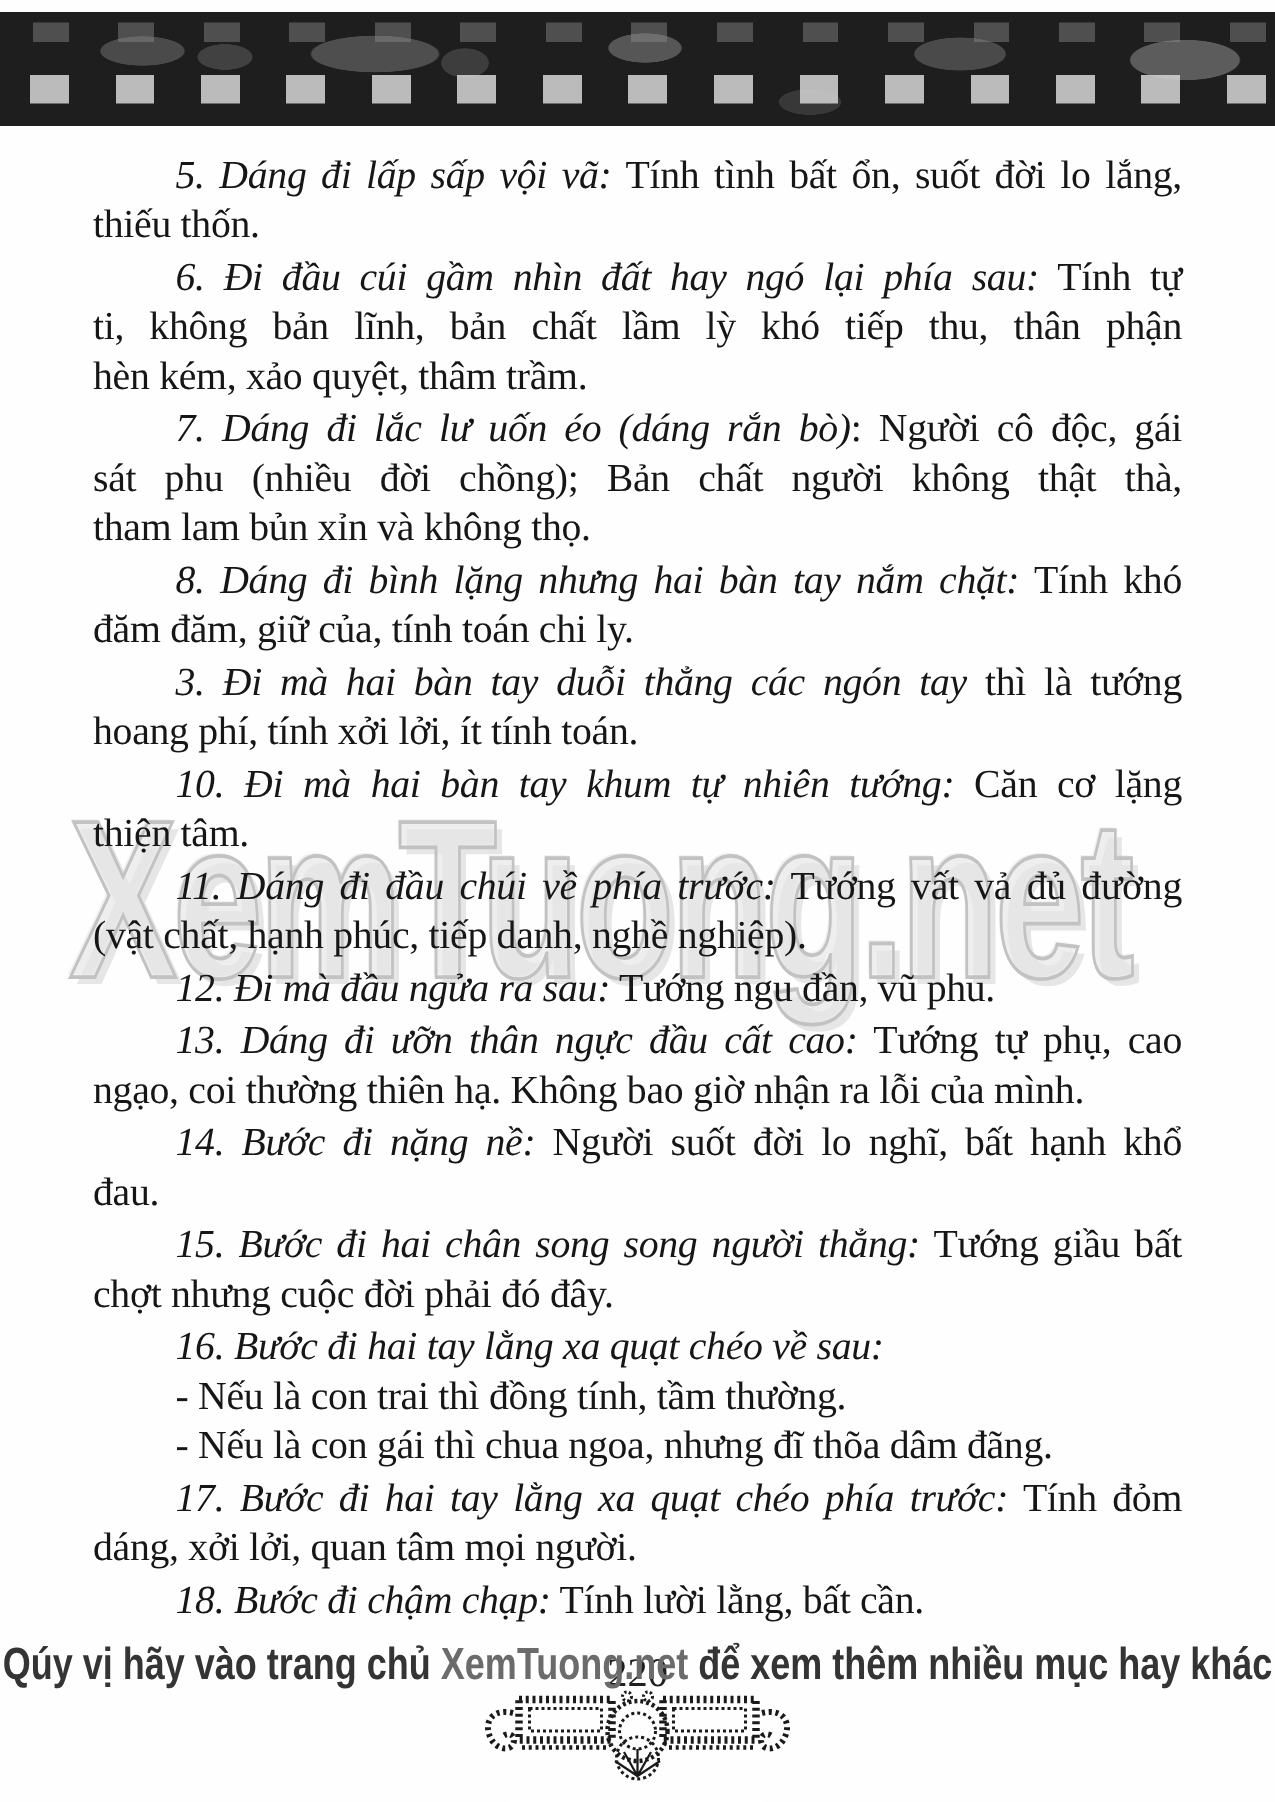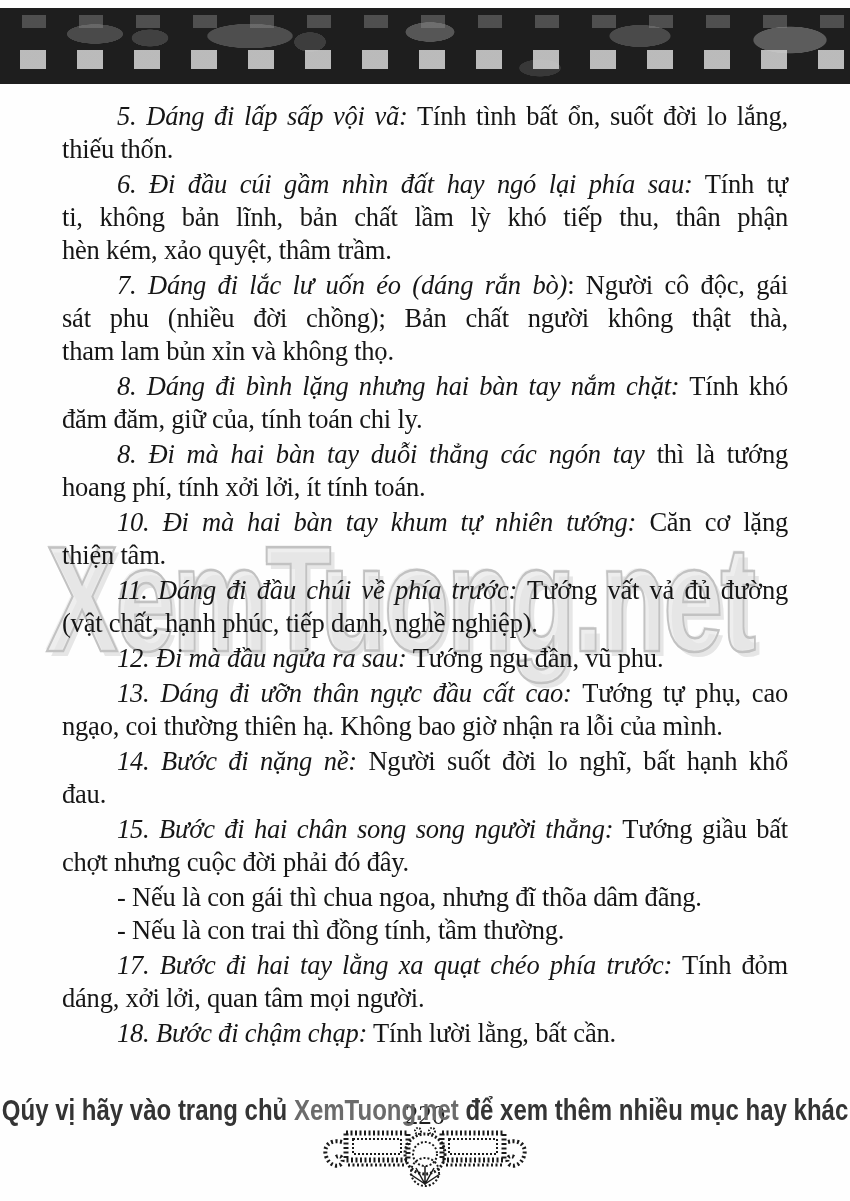--- a/index.html
+++ b/index.html
@@ -103,21 +103,21 @@
       <div class="para">
         <div class="line ind just"><i>7. Dáng đi lắc lư uốn éo (dáng rắn bò)</i><span>: Người cô độc, gái</span></div>
         <div class="line just"><span>sát phu (nhiều đời chồng); Bản chất người không thật thà,</span></div>
         <div class="line"><span>tham lam bủn xỉn và không thọ.</span></div>
       </div>
       <div class="para">
         <div class="line ind just"><i>8. Dáng đi bình lặng nhưng hai bàn tay nắm chặt:</i><span> Tính khó</span></div>
         <div class="line"><span>đăm đăm, giữ của, tính toán chi ly.</span></div>
       </div>
       <div class="para">
-        <div class="line ind just"><i>8. Đi mà hai bàn tay duỗi thẳng các ngón tay</i><span> thì là tướng</span></div>
+        <div class="line ind just"><i>3. Đi mà hai bàn tay duỗi thẳng các ngón tay</i><span> thì là tướng</span></div>
         <div class="line"><span>hoang phí, tính xởi lởi, ít tính toán.</span></div>
       </div>
       <div class="para">
         <div class="line ind just"><i>10. Đi mà hai bàn tay khum tự nhiên tướng:</i><span> Căn cơ lặng</span></div>
         <div class="line"><span>thiện tâm.</span></div>
       </div>
       <div class="para">
         <div class="line ind just"><i>11. Dáng đi đầu chúi về phía trước:</i><span> Tướng vất vả đủ đường</span></div>
         <div class="line"><span>(vật chất, hạnh phúc, tiếp danh, nghề nghiệp).</span></div>
       </div>
@@ -130,22 +130,23 @@
       </div>
       <div class="para">
         <div class="line ind just"><i>14. Bước đi nặng nề:</i><span> Người suốt đời lo nghĩ, bất hạnh khổ</span></div>
         <div class="line"><span>đau.</span></div>
       </div>
       <div class="para">
         <div class="line ind just"><i>15. Bước đi hai chân song song người thẳng:</i><span> Tướng giầu bất</span></div>
         <div class="line"><span>chợt nhưng cuộc đời phải đó đây.</span></div>
       </div>
       <div class="para">
+        <div class="line ind"><i>16. Bước đi hai tay lằng xa quạt chéo về sau:</i></div>
+        <div class="line ind"><span>- Nếu là con trai thì đồng tính, tầm thường.</span></div>
         <div class="line ind"><span>- Nếu là con gái thì chua ngoa, nhưng đĩ thõa dâm đãng.</span></div>
-        <div class="line ind"><span>- Nếu là con trai thì đồng tính, tầm thường.</span></div>
       </div>
       <div class="para">
         <div class="line ind just"><i>17. Bước đi hai tay lằng xa quạt chéo phía trước:</i><span> Tính đỏm</span></div>
         <div class="line"><span>dáng, xởi lởi, quan tâm mọi người.</span></div>
       </div>
       <div class="para">
         <div class="line ind"><i>18. Bước đi chậm chạp:</i><span> Tính lười lằng, bất cần.</span></div>
       </div>
     </div>
 

